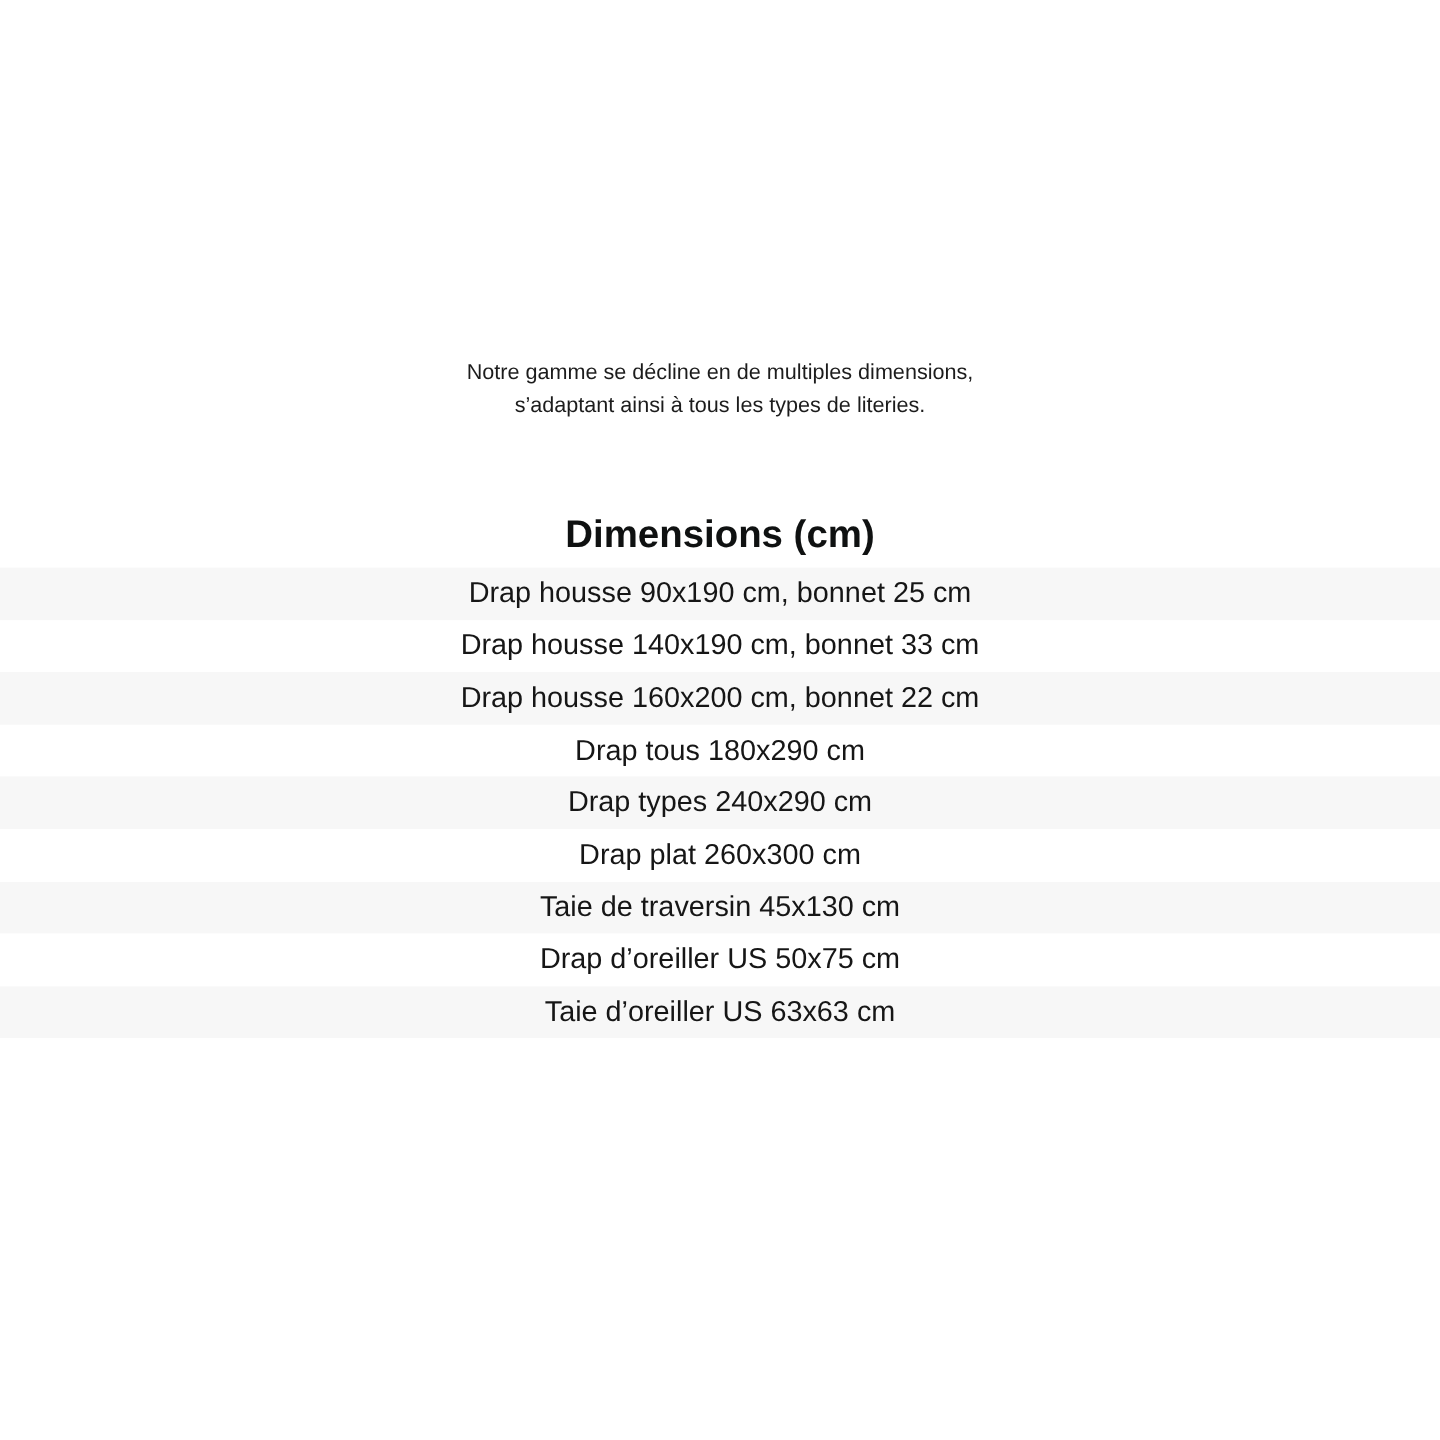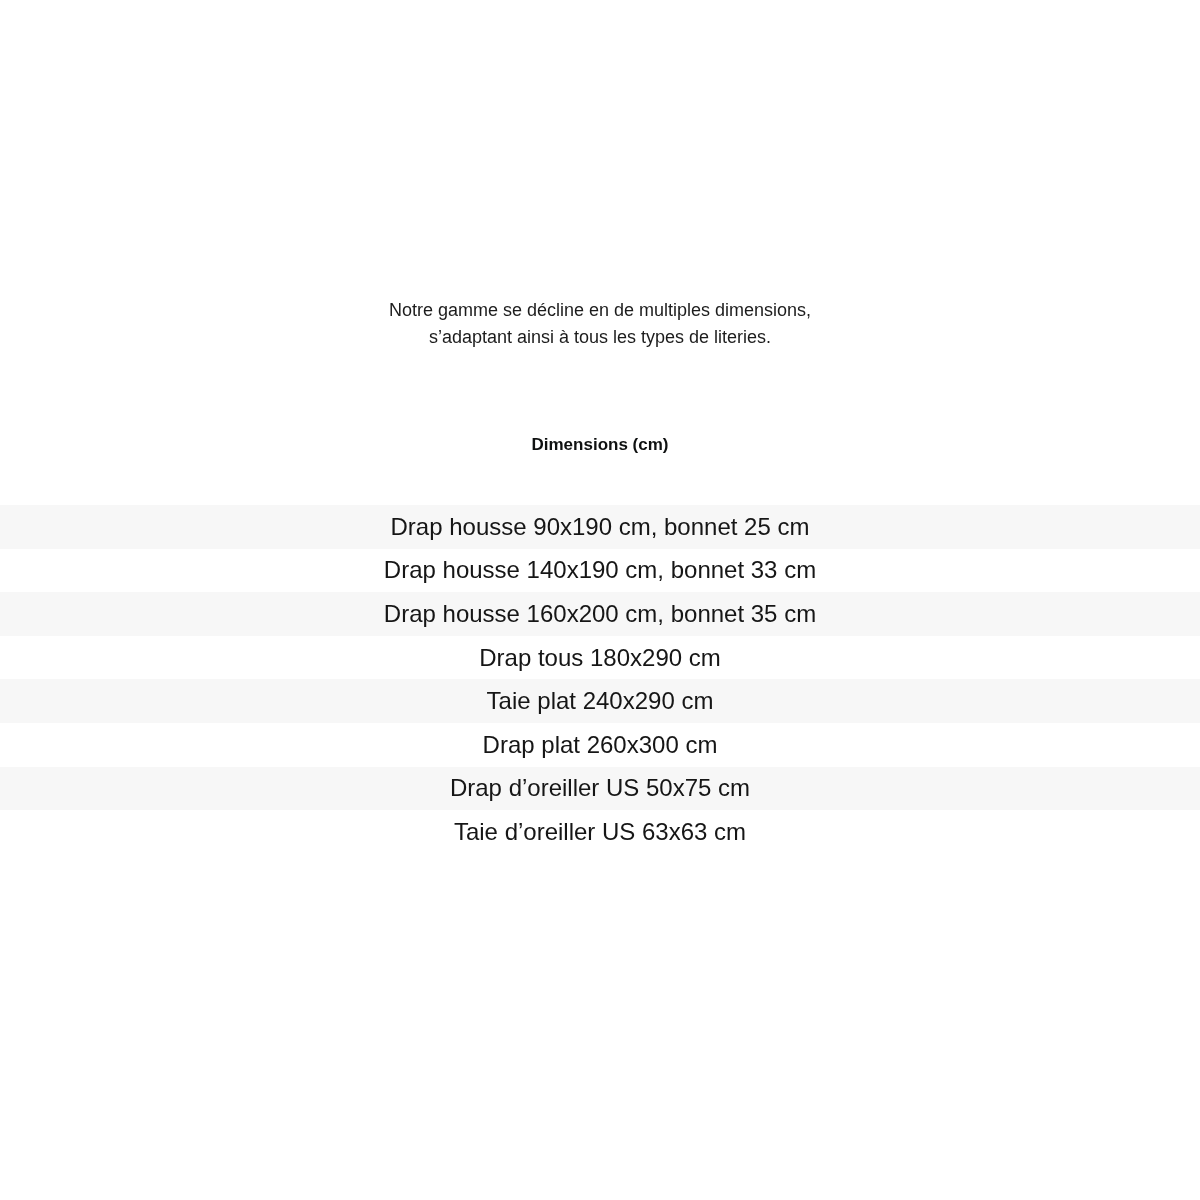--- a/index.html
+++ b/index.html
@@ -24,31 +24,30 @@
     font-size: 18px;
     line-height: 27px;
     color: #1c1c1c;
   }
   .dimensions-heading {
     position: absolute;
     top: 430px;
     left: 0;
     width: 1200px;
     text-align: center;
-    font-size: 17px;
+    font-size: 32px;
     line-height: 30px;
     font-weight: 700;
     color: #0f1111;
   }
   .size-table {
     position: absolute;
     top: 473px;
     left: 0;
     width: 1200px;
-    margin-top: 32px;
   }
   .size-row {
     height: 43.6px;
     display: flex;
     align-items: center;
     justify-content: center;
     font-size: 24px;
     color: #161616;
     background: #ffffff;
   }
@@ -62,19 +61,20 @@
 <div class="intro">
   <div>Notre gamme se décline en de multiples dimensions,</div>
   <div>s’adaptant ainsi à tous les types de literies.</div>
 </div>
 
 <div class="dimensions-heading">Dimensions (cm)</div>
 
 <div class="size-table">
   <div class="size-row">Drap housse 90x190 cm, bonnet 25 cm</div>
   <div class="size-row">Drap housse 140x190 cm, bonnet 33 cm</div>
-  <div class="size-row">Drap housse 160x200 cm, bonnet 35 cm</div>
+  <div class="size-row">Drap housse 160x200 cm, bonnet 22 cm</div>
   <div class="size-row">Drap tous 180x290 cm</div>
-  <div class="size-row">Taie plat 240x290 cm</div>
+  <div class="size-row">Drap types 240x290 cm</div>
   <div class="size-row">Drap plat 260x300 cm</div>
+  <div class="size-row">Taie de traversin 45x130 cm</div>
   <div class="size-row">Drap d’oreiller US 50x75 cm</div>
   <div class="size-row">Taie d’oreiller US 63x63 cm</div>
 </div>
 
 </body></html>

